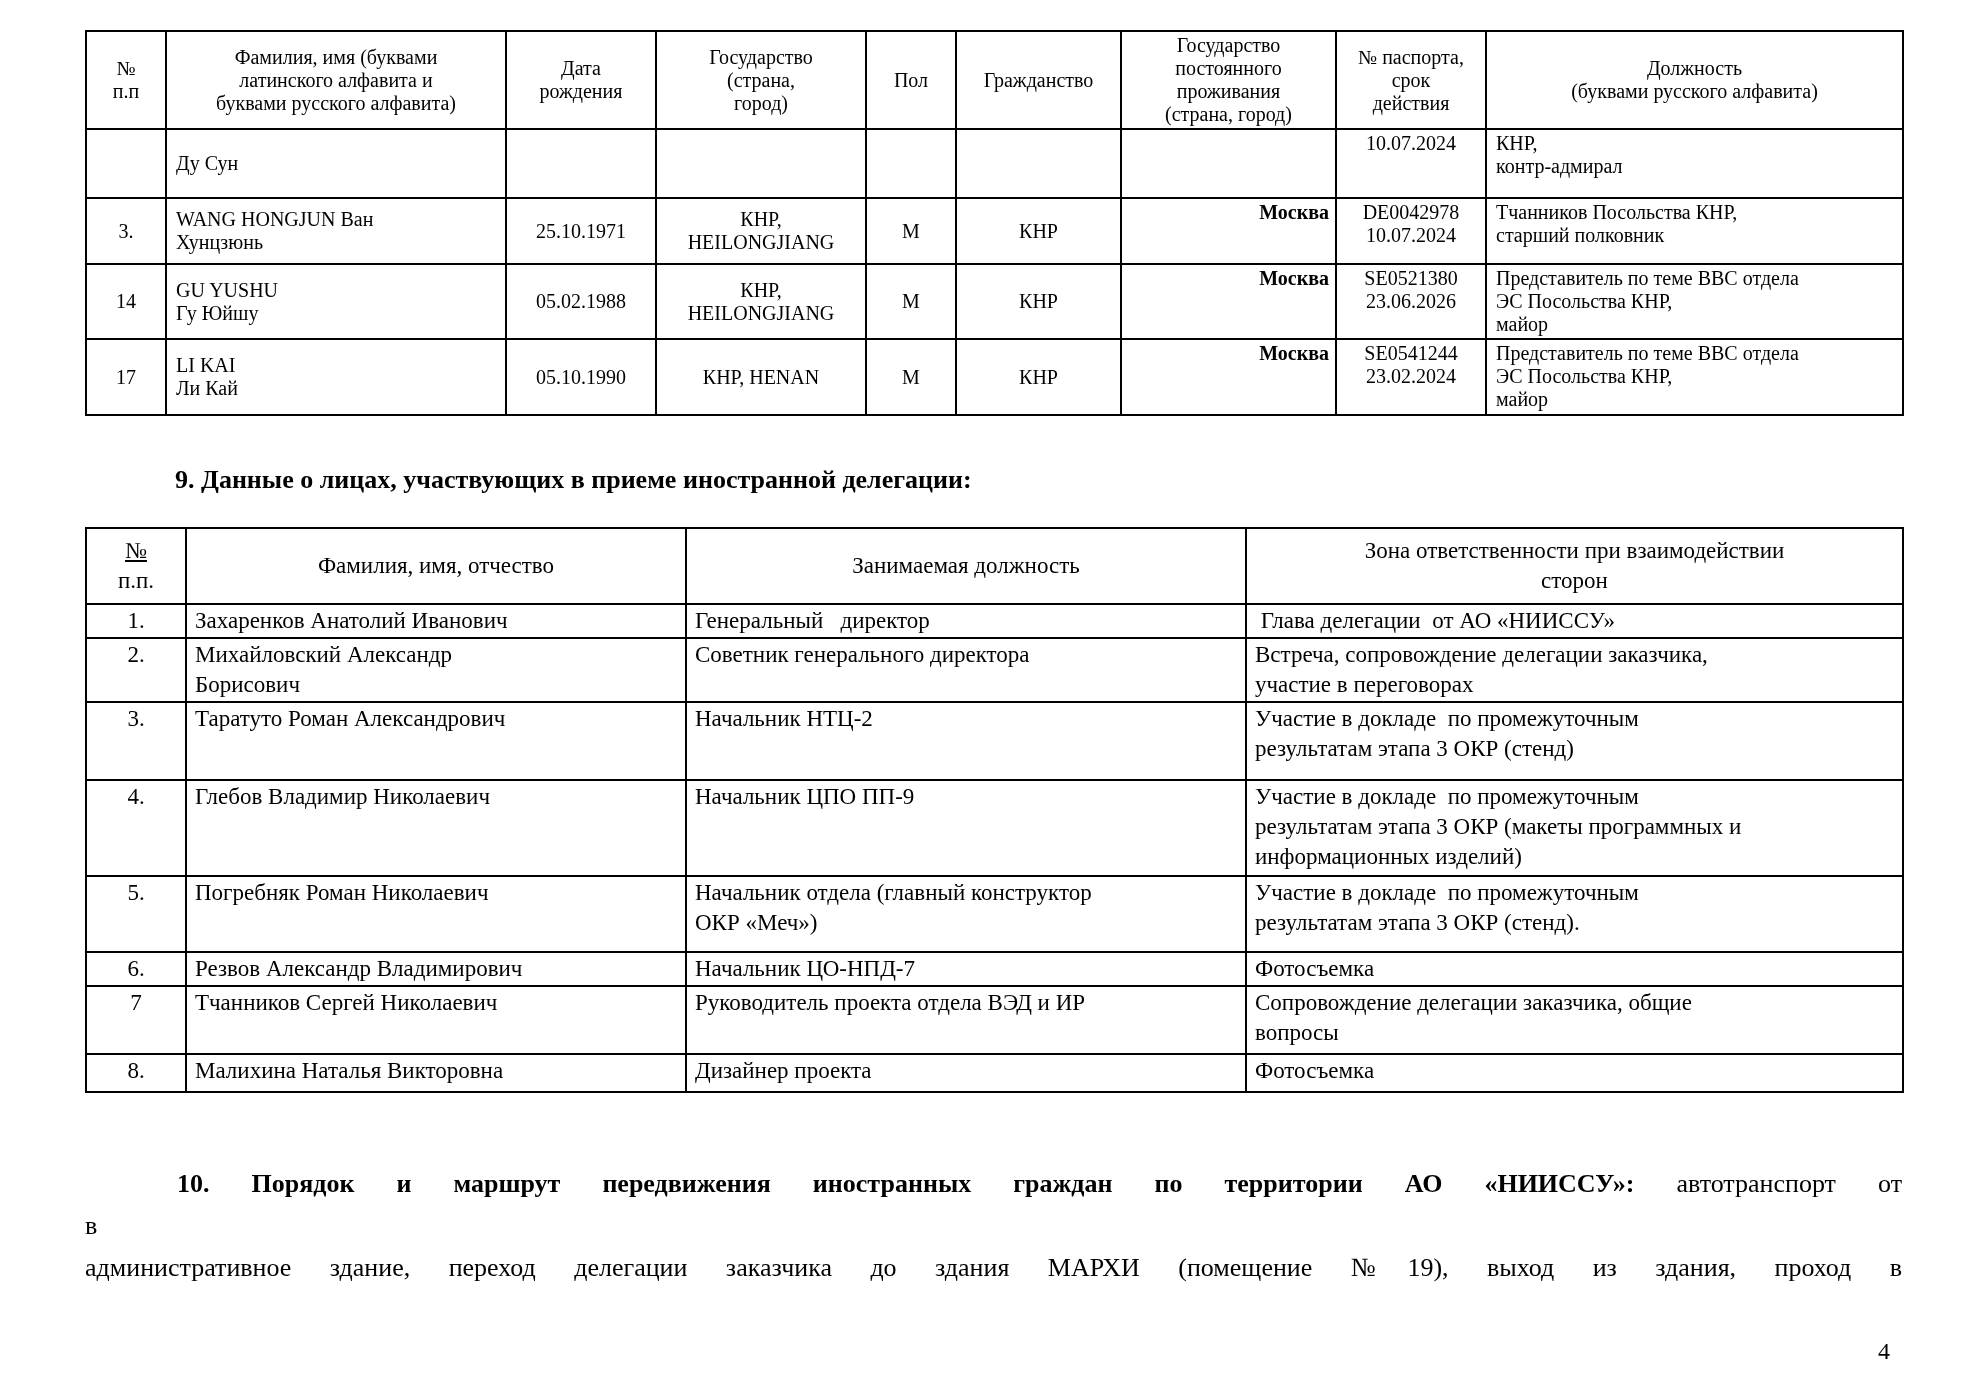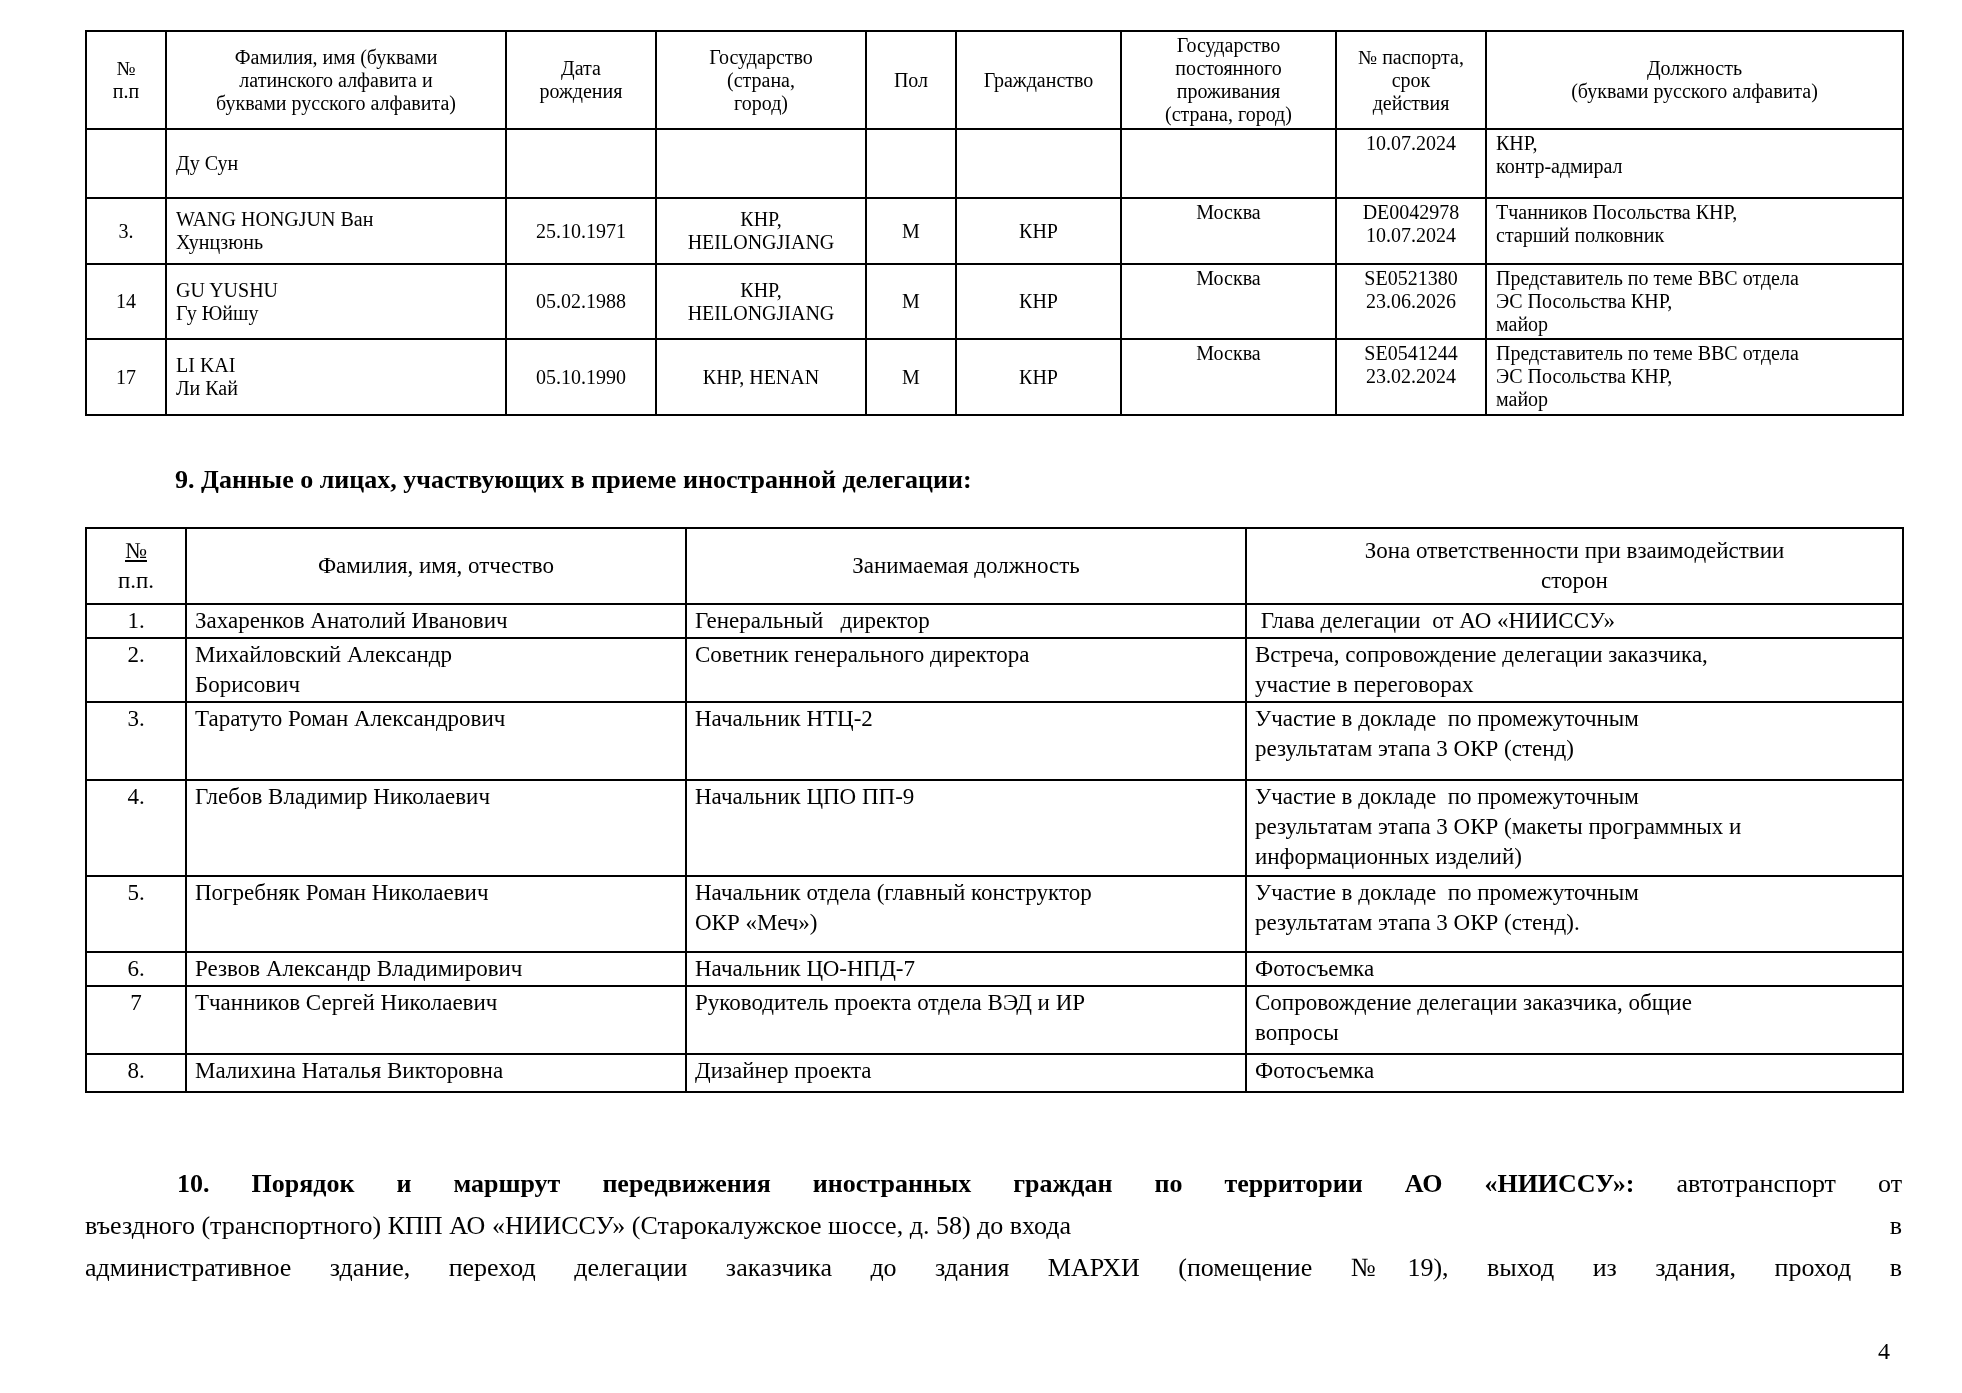--- a/index.html
+++ b/index.html
@@ -14,21 +14,21 @@
   }
   table{border-collapse:collapse;table-layout:fixed;width:1817px;}
   td,th{border:2px solid #000;box-sizing:border-box;white-space:pre-wrap;overflow:hidden;}
   
   .t1{font-size:20px;line-height:1.15;}
   .t1 th{font-weight:normal;text-align:center;vertical-align:middle;padding:2px 4px;}
   .t1 td{padding:2px 6px;}
   .t1 .c0{text-align:center;vertical-align:middle;}
   .t1 .c1{text-align:left;vertical-align:middle;padding-left:9px;}
   .t1 .c2,.t1 .c3,.t1 .c4,.t1 .c5{text-align:center;vertical-align:middle;}
-  .t1 .c6{text-align:center;vertical-align:top;}
+  .t1 .c6{text-align:right;vertical-align:top;font-weight:bold;}
   .t1 .c7{text-align:center;vertical-align:top;margin-top:6px;}
   .t1 .c8{text-align:left;vertical-align:top;padding-left:9px;}
   .t1 .hr{height:96px;}
   .t1 .r0{height:69px;}
   .t1 .r1{height:66px;}
   .t1 .r2{height:74px;}
   .t1 .r3{height:76px;}
   
   .h9{
     margin-top:49px;margin-bottom:32px;
@@ -238,21 +238,20 @@
         <td>Малихина Наталья Викторовна</td>
         <td>Дизайнер проекта</td>
         <td>Фотосъемка</td>
       </tr>
     </tbody>
   </table>
 
   <div class="p10">
     <div class="line l1"><span class="b">10. Порядок и маршрут передвижения иностранных граждан по территории АО «НИИССУ»:</span><span> автотранспорт от</span></div>
     <div class="line l2">
-        <span>въездного (транспортного)  КПП АО «НИИССУ» (Старокалужское шоссе, д. 58)  до входа</span>
         <span>в</span>
       </div>
     <div class="line l3">административное здание, переход делегации заказчика  до здания МАРХИ (помещение №19), выход из здания, проход в</div>
   </div>
 
   <div class="pagenum">4</div>
 
 </div>
 
 </body></html>

